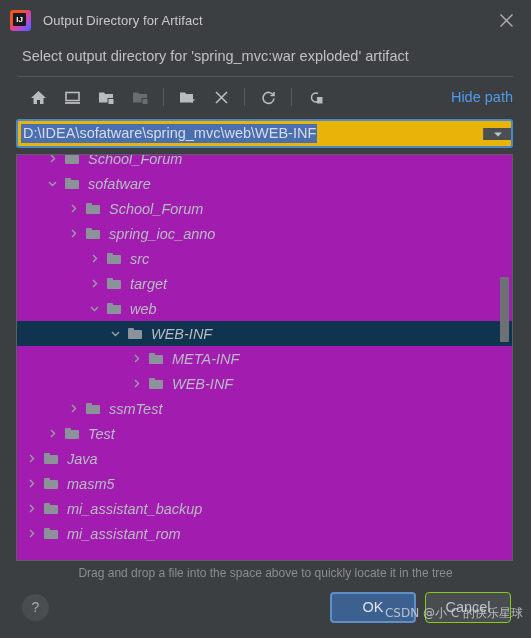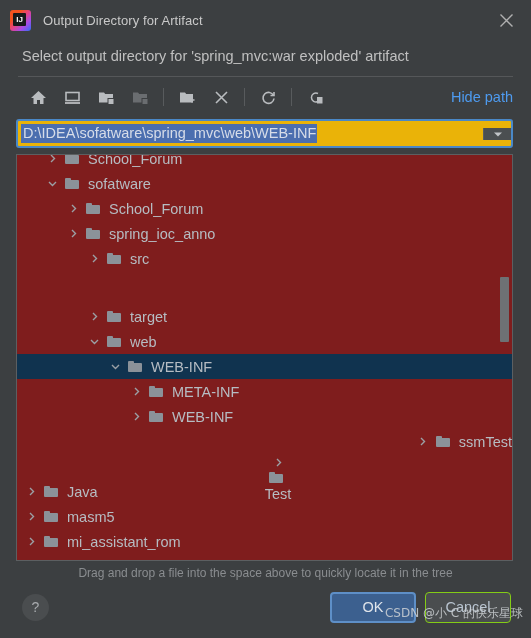--- a/index.html
+++ b/index.html
@@ -116,23 +116,24 @@
     background:#4b4f51;
     display:flex; align-items:center; justify-content:center;
     color:#c2c5c8; cursor:pointer;
   }
 
   
   .tree-wrap{
     flex:1 1 auto;
     margin:0 18px 0 16px;
     border:1px solid #5c5f61;
-    background:#7f1d1d;
+    background:#a21caf;
     position:relative;
     overflow:hidden;
+    font-style:italic;
   }
   .tree{
     position:absolute;
     left:0; right:0; top:-9px;
   }
   .row{
     height:25px;
     display:flex; align-items:center;
     white-space:nowrap;
     cursor:pointer;
@@ -368,21 +369,21 @@
             <svg width="11" height="11" viewBox="0 0 11 11" fill="none" stroke="currentColor" stroke-width="1.4">
               <path d="M4 2 L7.5 5.5 L4 9"></path>
             </svg>
           </span>
           <span class="folder">
             <i class="tab"></i>
             <i class="body"></i>
           </span>
           <span class="label">src</span>
         </div>
-        <div class="row" style="padding-left: 69px; margin-top: 33px;">
+        <div class="row" style="padding-left: 69px;">
           <span class="arrow">
             <svg width="11" height="11" viewBox="0 0 11 11" fill="none" stroke="currentColor" stroke-width="1.4">
               <path d="M4 2 L7.5 5.5 L4 9"></path>
             </svg>
           </span>
           <span class="folder">
             <i class="tab"></i>
             <i class="body"></i>
           </span>
           <span class="label">target</span>
@@ -428,33 +429,33 @@
             <svg width="11" height="11" viewBox="0 0 11 11" fill="none" stroke="currentColor" stroke-width="1.4">
               <path d="M4 2 L7.5 5.5 L4 9"></path>
             </svg>
           </span>
           <span class="folder">
             <i class="tab"></i>
             <i class="body"></i>
           </span>
           <span class="label">WEB-INF</span>
         </div>
-        <div class="row" style="padding-left: 48px; justify-content: flex-end;">
+        <div class="row" style="padding-left: 48px;">
           <span class="arrow">
             <svg width="11" height="11" viewBox="0 0 11 11" fill="none" stroke="currentColor" stroke-width="1.4">
               <path d="M4 2 L7.5 5.5 L4 9"></path>
             </svg>
           </span>
           <span class="folder">
             <i class="tab"></i>
             <i class="body"></i>
           </span>
           <span class="label">ssmTest</span>
         </div>
-        <div class="row" style="padding-left: 27px; flex-direction: column;">
+        <div class="row" style="padding-left: 27px;">
           <span class="arrow">
             <svg width="11" height="11" viewBox="0 0 11 11" fill="none" stroke="currentColor" stroke-width="1.4">
               <path d="M4 2 L7.5 5.5 L4 9"></path>
             </svg>
           </span>
           <span class="folder">
             <i class="tab"></i>
             <i class="body"></i>
           </span>
           <span class="label">Test</span>
@@ -475,20 +476,32 @@
           <span class="arrow">
             <svg width="11" height="11" viewBox="0 0 11 11" fill="none" stroke="currentColor" stroke-width="1.4">
               <path d="M4 2 L7.5 5.5 L4 9"></path>
             </svg>
           </span>
           <span class="folder">
             <i class="tab"></i>
             <i class="body"></i>
           </span>
           <span class="label">masm5</span>
+        </div>
+        <div class="row" style="padding-left: 6px;">
+          <span class="arrow">
+            <svg width="11" height="11" viewBox="0 0 11 11" fill="none" stroke="currentColor" stroke-width="1.4">
+              <path d="M4 2 L7.5 5.5 L4 9"></path>
+            </svg>
+          </span>
+          <span class="folder">
+            <i class="tab"></i>
+            <i class="body"></i>
+          </span>
+          <span class="label">mi_assistant_backup</span>
         </div>
         <div class="row" style="padding-left: 6px;">
           <span class="arrow">
             <svg width="11" height="11" viewBox="0 0 11 11" fill="none" stroke="currentColor" stroke-width="1.4">
               <path d="M4 2 L7.5 5.5 L4 9"></path>
             </svg>
           </span>
           <span class="folder">
             <i class="tab"></i>
             <i class="body"></i>

